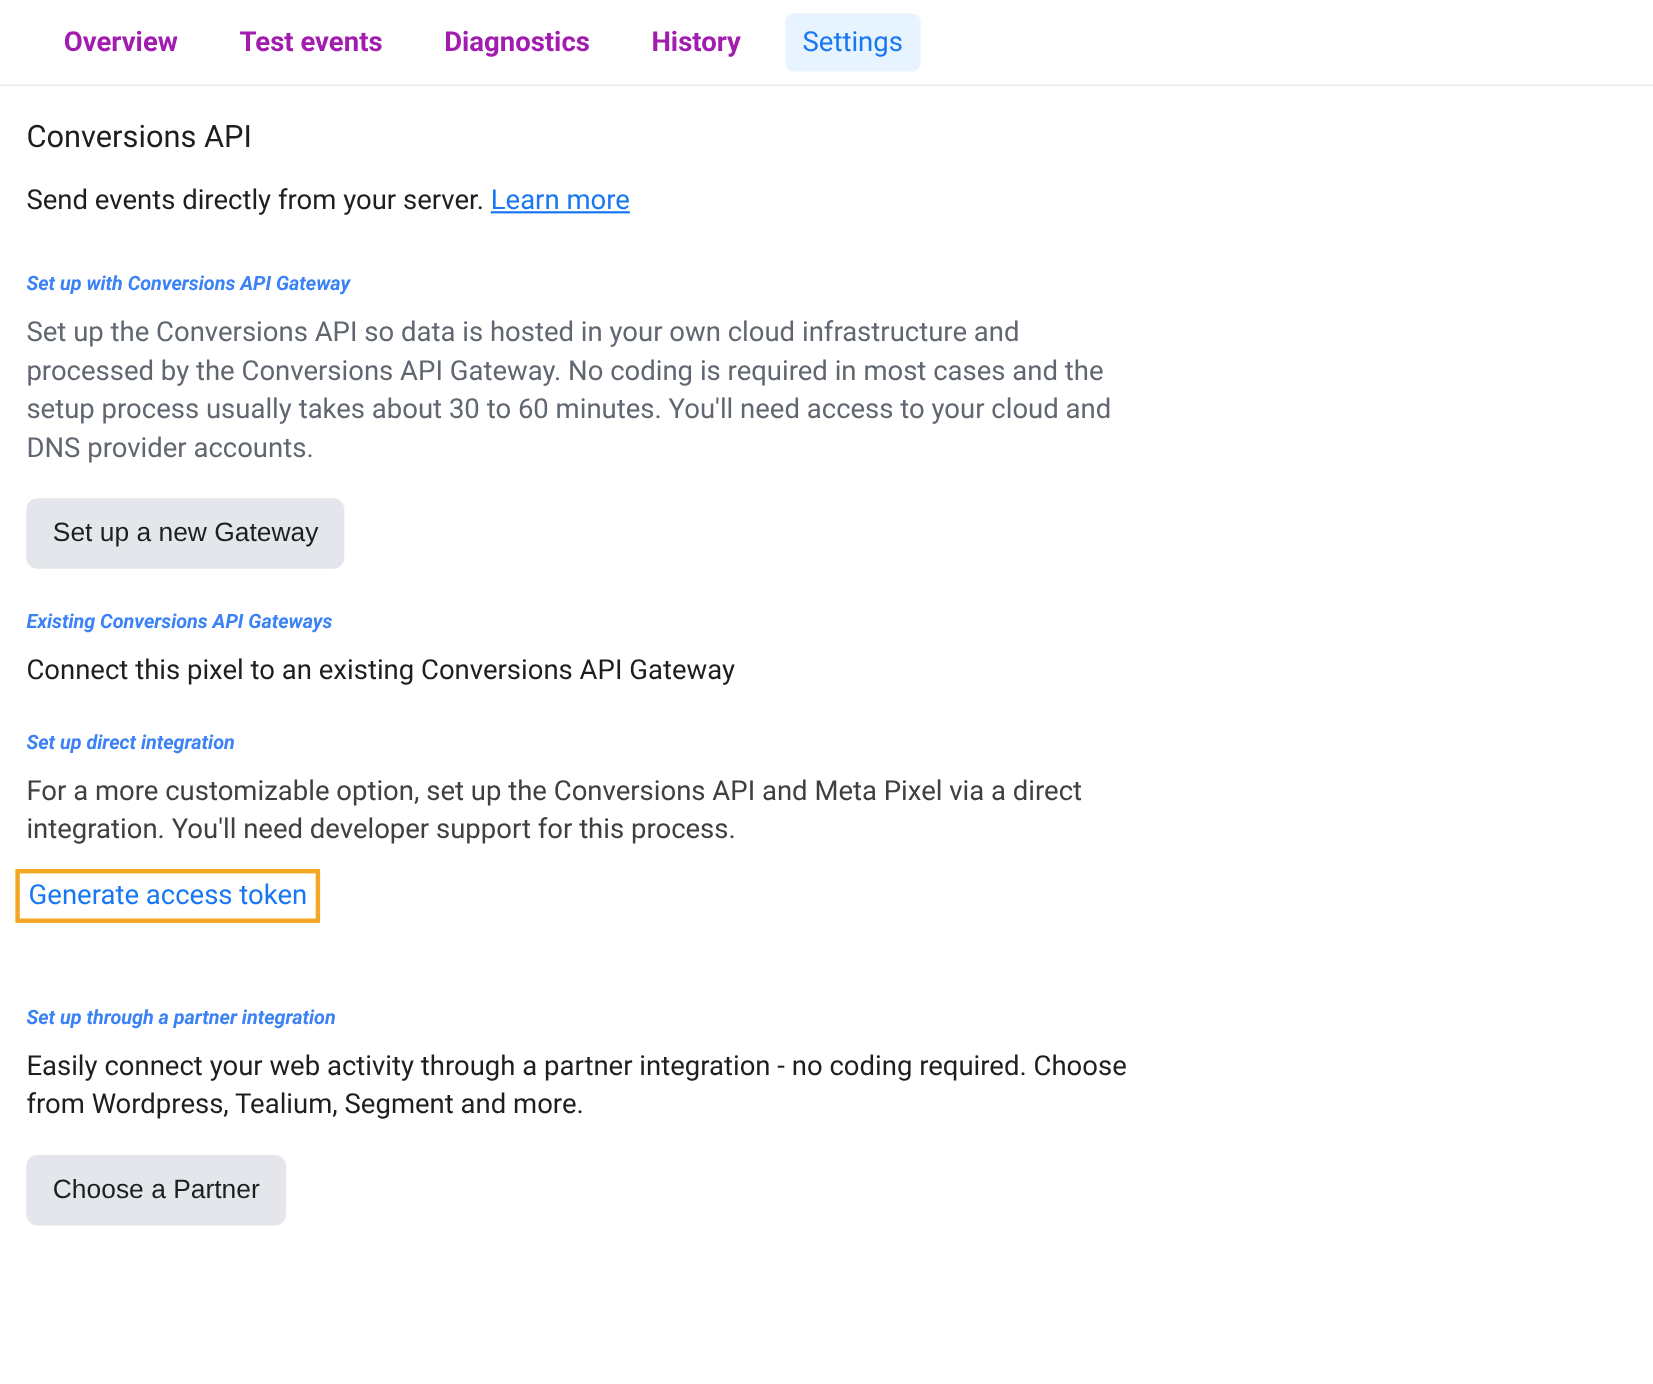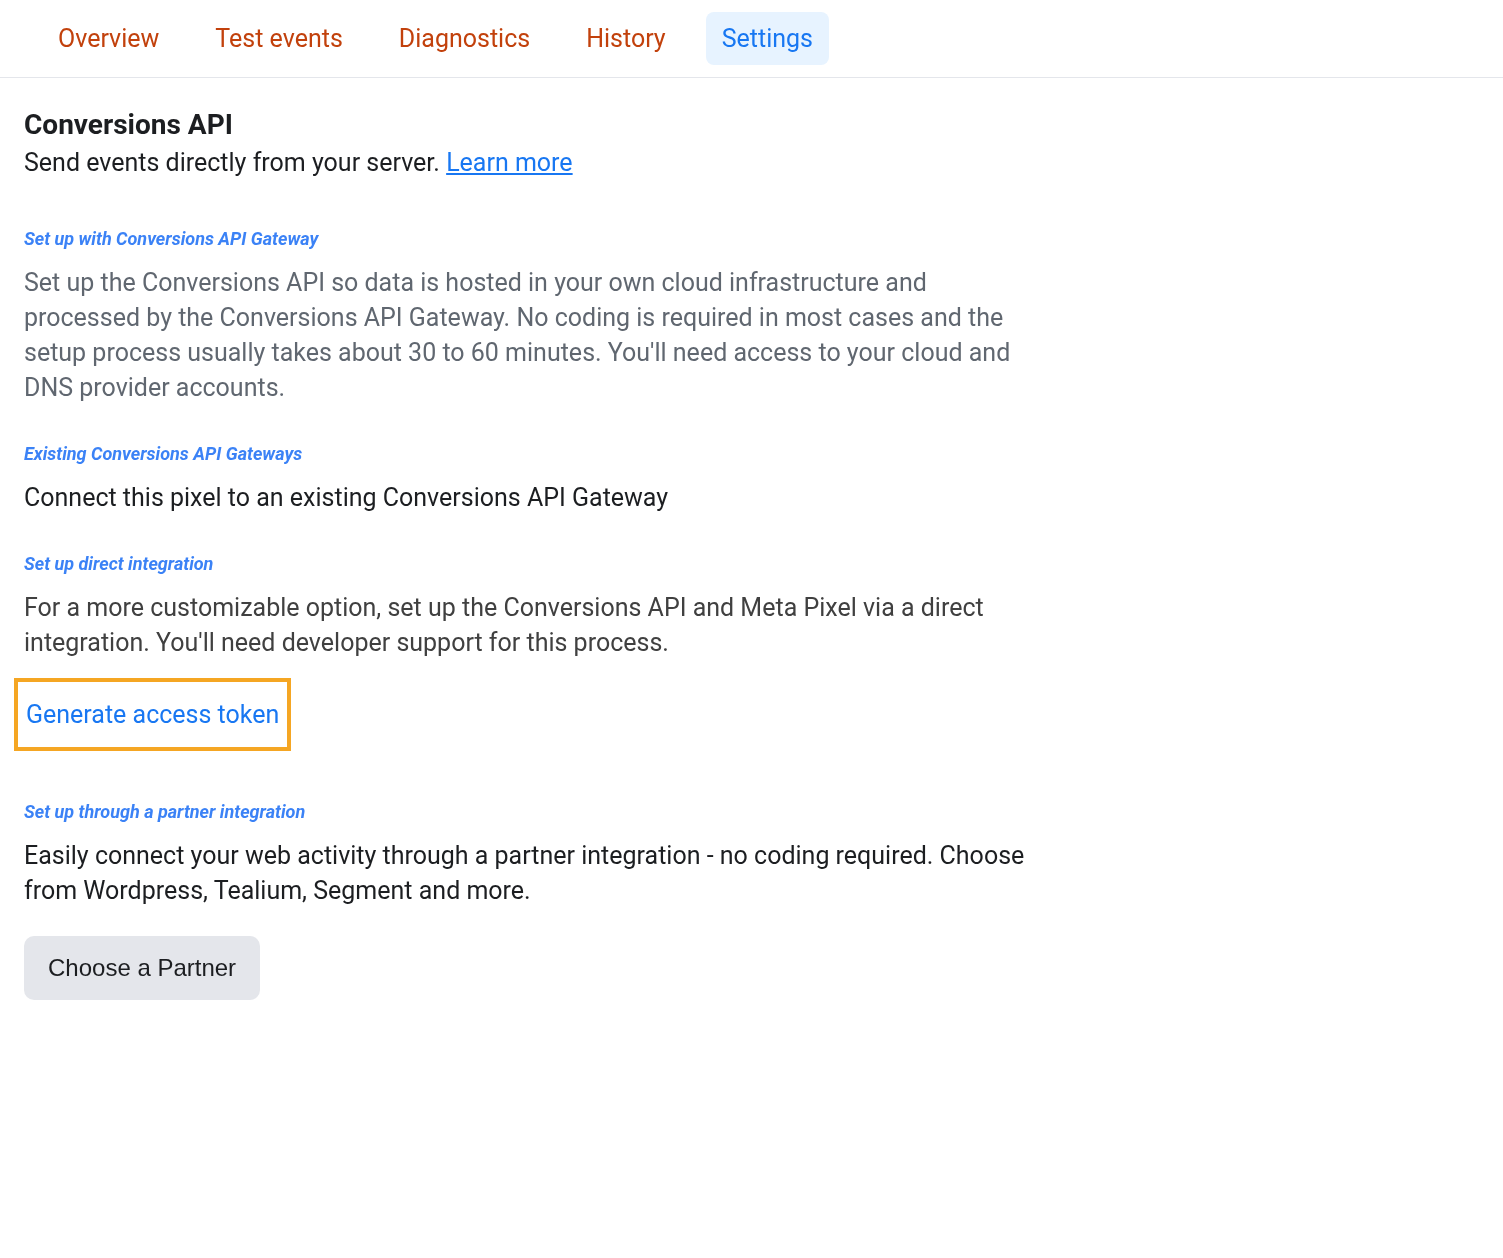--- a/index.html
+++ b/index.html
@@ -15,40 +15,40 @@
     }
     .tab-bar {
       display: flex;
       gap: 24px;
       padding: 12px 42px;
       border-bottom: 1px solid #e4e6eb;
       align-items: center;
     }
     .tab {
       font-size: 25px;
-      font-weight: 400;
-      color: #c2410c;
+      font-weight: 700;
+      color: #a21caf;
       padding: 12px 16px;
       border-radius: 8px;
       cursor: pointer;
     }
     .tab.active {
       color: #1877f2;
       background: #e7f3ff;
       font-weight: 400;
     }
     .content {
       padding: 30px 24px;
       max-width: 1050px;
     }
     .page-title {
       font-size: 28px;
-      font-weight: 700;
+      font-weight: 400;
       color: #1c1e21;
-      margin-bottom: 4px;
+      margin-bottom: 24px;
     }
     .page-subtitle {
       font-size: 25px;
       color: #1c1e21;
       margin-bottom: 48px;
       line-height: 1.4;
     }
     .learn-more-link {
       color: #1877f2;
       text-decoration: underline;
@@ -90,24 +90,24 @@
     .link-button {
       color: #1877f2;
       font-size: 25px;
       font-weight: 400;
       text-decoration: none;
       cursor: pointer;
       display: inline-block;
     }
     .highlight-box {
       border: 4px solid #f5a623;
-      padding: 18px 8px;
+      padding: 6px 8px;
       display: inline-block;
       margin-left: -10px;
-      margin-bottom: 12px;
+      margin-bottom: 38px;
     }
   </style>
 </head>
 <body>
 
 <div class="tab-bar">
   <div class="tab">Overview</div>
   <div class="tab">Test events</div>
   <div class="tab">Diagnostics</div>
   <div class="tab">History</div>
@@ -117,20 +117,21 @@
 <div class="content">
 
   <h1 class="page-title">Conversions API</h1>
   <p class="page-subtitle">
     <span>Send events directly from your server. </span><a class="learn-more-link">Learn more</a>
   </p>
 
   <div class="section">
     <h2 class="section-heading">Set up with Conversions API Gateway</h2>
     <p class="section-body">Set up the Conversions API so data is hosted in your own cloud infrastructure and processed by the Conversions API Gateway. No coding is required in most cases and the setup process usually takes about 30 to 60 minutes. You'll need access to your cloud and DNS provider accounts.</p>
+    <button class="gray-button">Set up a new Gateway</button>
   </div>
 
   <div class="section">
     <h2 class="section-heading">Existing Conversions API Gateways</h2>
     <p class="section-body-dark">Connect this pixel to an existing Conversions API Gateway</p>
   </div>
 
   <div class="section">
     <h2 class="section-heading">Set up direct integration</h2>
     <p class="section-body" style="color:#404040; margin-bottom:18px;">For a more customizable option, set up the Conversions API and Meta Pixel via a direct integration. You'll need developer support for this process.</p>

